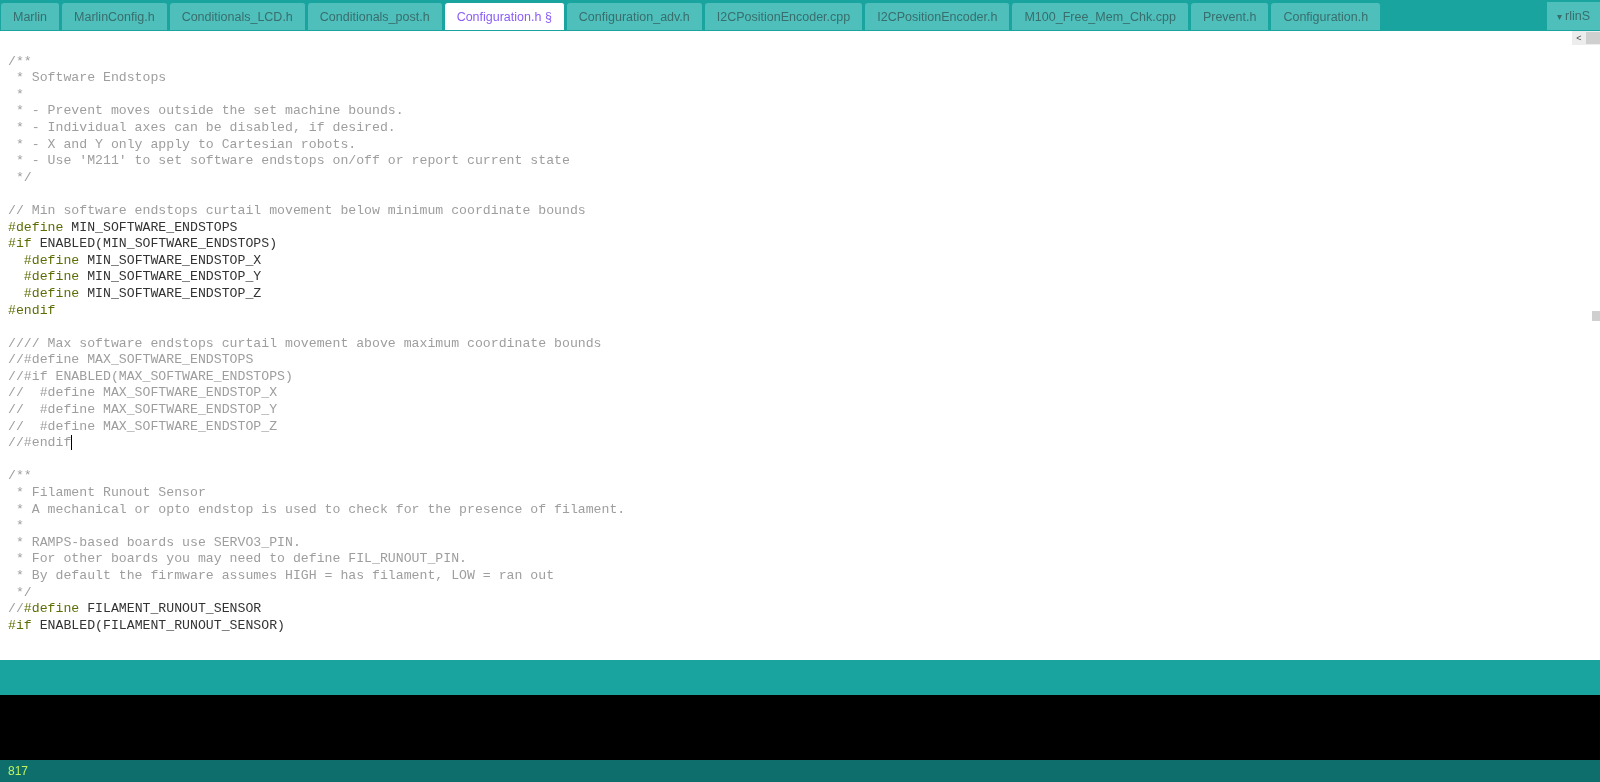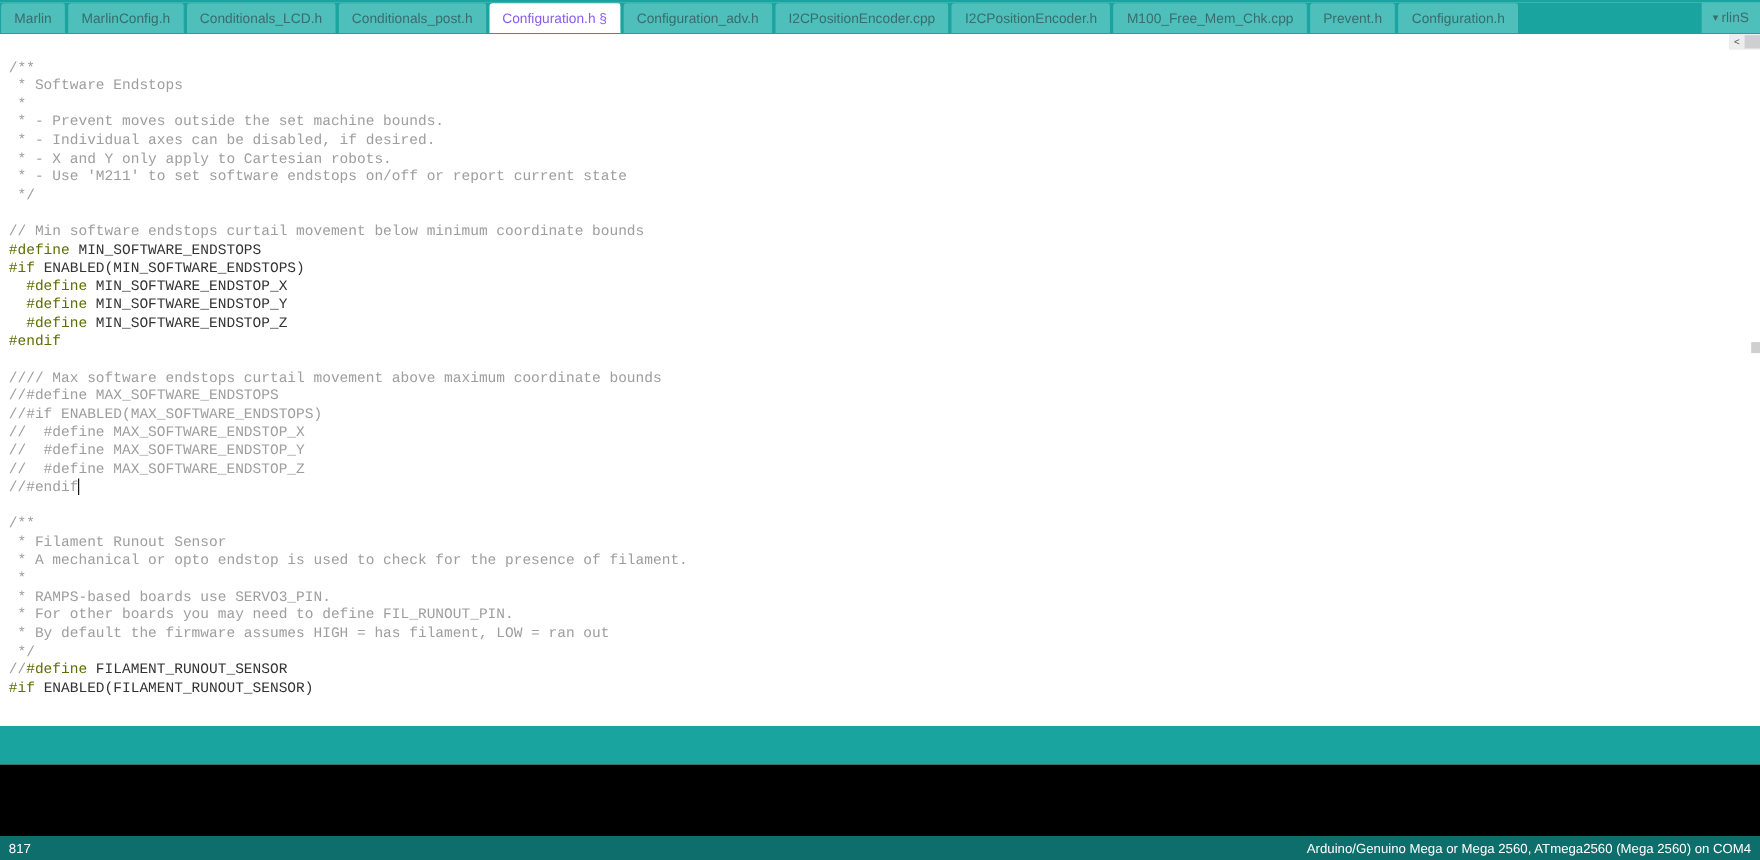--- a/index.html
+++ b/index.html
@@ -145,21 +145,21 @@
     width: 100%;
   }
   .bar-black {
     height: 65px;
     background: #000000;
     width: 100%;
   }
   .status-bar {
     height: 22px;
     background: #0e6e6b;
-    color: #ffffff;
+    color: #bef264;
     display: flex;
     align-items: center;
     justify-content: space-between;
     padding: 0 8px;
     font-size: 12px;
   }
   .status-left { }
   .status-right { }
 </style>
 </head>
@@ -256,14 +256,13 @@
     </div>
     <div class="arrow-right">&gt;</div>
   </div>
 </div>
 
 <div class="bar-teal"></div>
 <div class="bar-black"></div>
 
 <div class="status-bar">
   <div class="status-left">817</div>
-  <div class="status-right">Arduino/Genuino Mega or Mega 2560, ATmega2560 (Mega 2560) on COM4</div>
 </div>
 
 </body></html>

